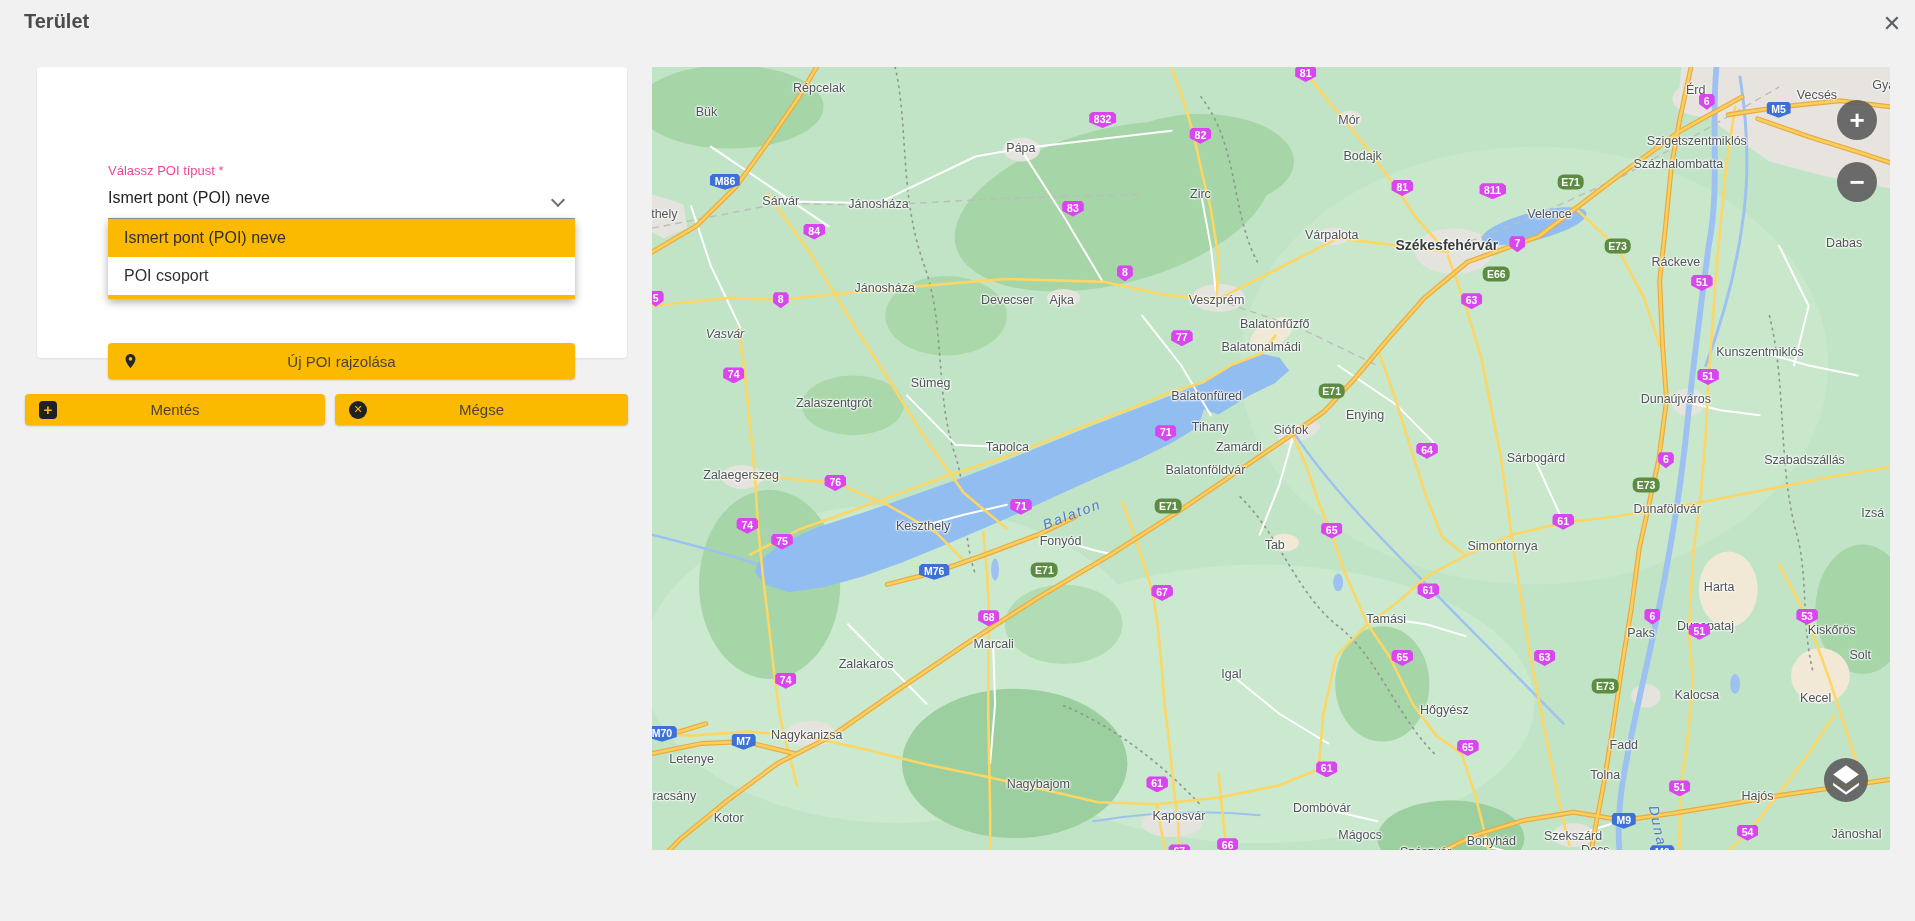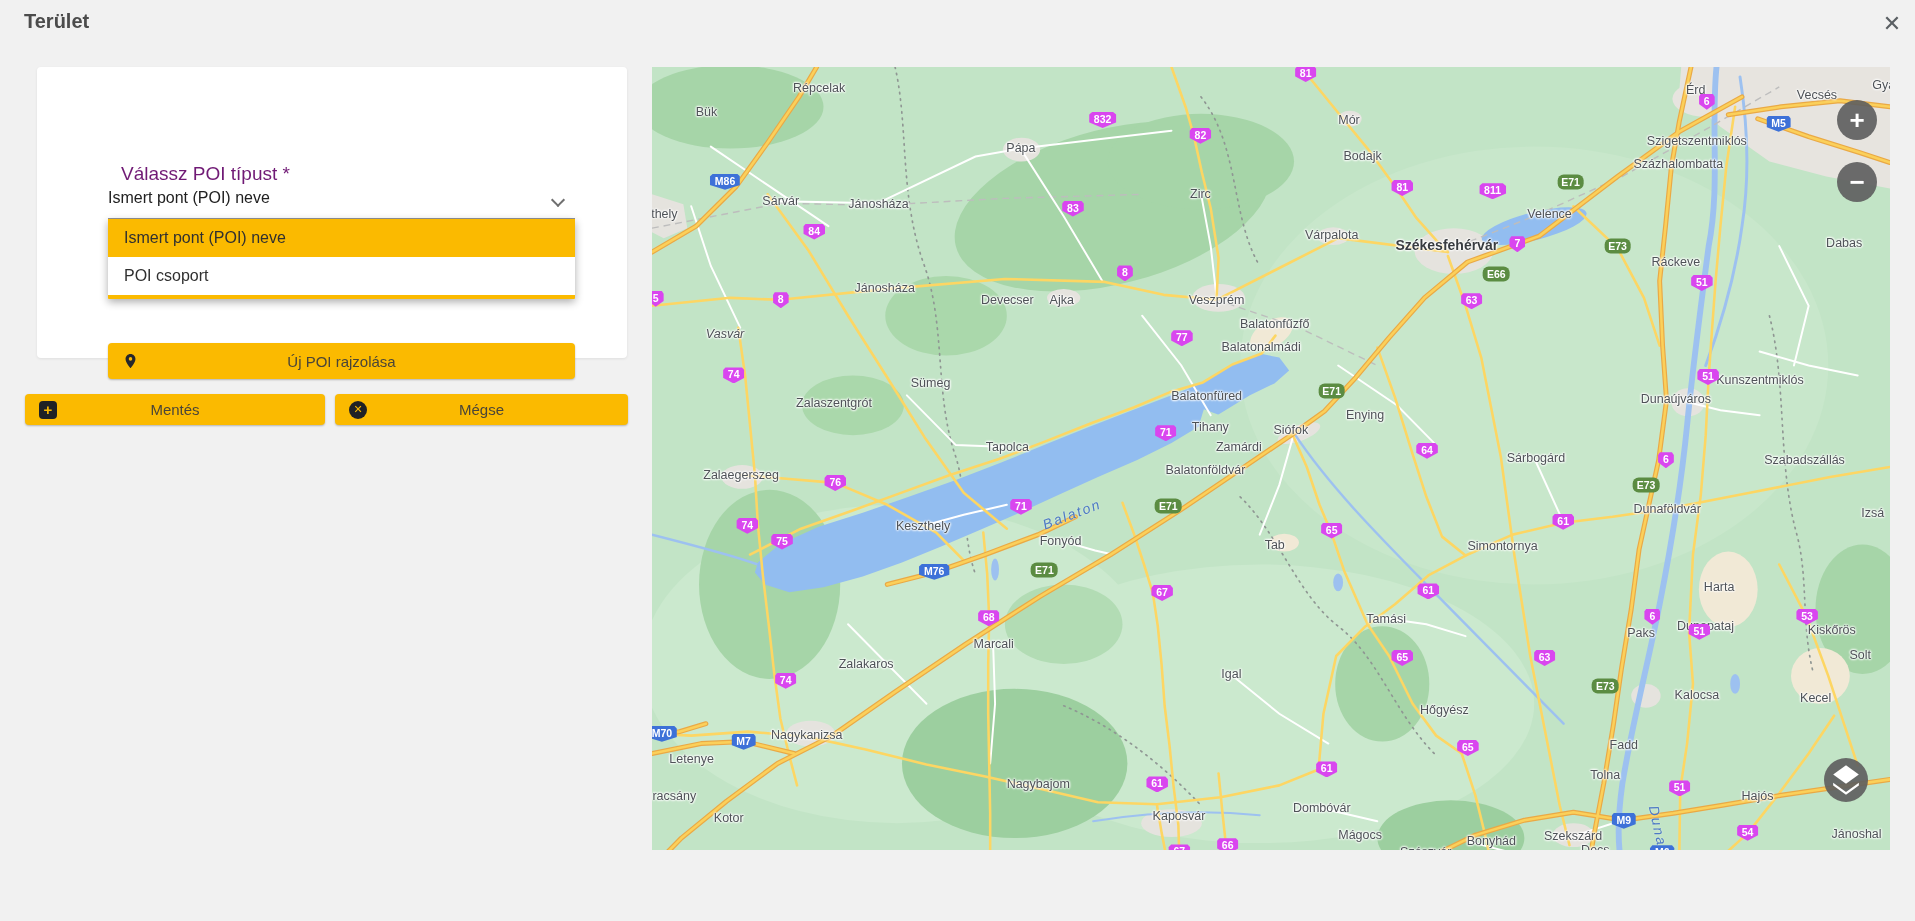--- a/index.html
+++ b/index.html
@@ -6,21 +6,21 @@
   #app{position:relative;width:1915px;height:850px;background:#f1f1f1;overflow:hidden;}
 
   
   .dlg-title{position:absolute;left:24px;top:10px;font-size:20px;font-weight:bold;color:#4c4c4c;}
   .close-x{position:absolute;left:1876px;top:8px;width:32px;height:32px;font-size:22px;color:#5a5f63;
            display:flex;align-items:center;justify-content:center;cursor:pointer;}
 
   
   .card{position:absolute;left:37px;top:67px;width:590px;height:291px;background:#ffffff;border-radius:4px;
         box-shadow:0 1px 3px rgba(0,0,0,.08);}
-  .fld-label{position:absolute;left:84px;top:96px;font-size:19px;color:#701a75;}
+  .fld-label{position:absolute;left:71px;top:96px;font-size:13px;color:#ec4899;}
   .fld-value{position:absolute;left:71px;top:122px;width:430px;font-size:16px;color:#212121;}
   .fld-line{position:absolute;left:71px;top:151px;width:467px;height:1px;background:#949494;}
   .chevron{position:absolute;left:514px;top:126px;width:14px;height:14px;}
   .chevron::before{content:"";position:absolute;left:2px;top:2px;width:8px;height:8px;
         border-right:2px solid #6f6f6f;border-bottom:2px solid #6f6f6f;transform:rotate(45deg);}
   .menu{position:absolute;left:71px;top:152px;width:467px;background:#fff;border-radius:1px;
         box-shadow:0 3px 8px rgba(0,0,0,.33);border-bottom:4px solid #FBBA00;}
   .menu .opt{height:38px;display:flex;align-items:center;padding:0 16px;font-size:16px;color:#303030;cursor:pointer;}
   .menu .opt.sel{background:#FBBA00;}
 
@@ -272,21 +272,21 @@
         <div class="lbl kc" style="left: 18.8%; top: 28%;">Jánosháza</div>
         <div class="lbl kc" style="left: 28.7%; top: 29.5%;">Devecser</div>
         <div class="lbl kc" style="left: 33.1%; top: 29.5%;">Ajka</div>
         <div class="lbl kc" style="left: 45.6%; top: 29.5%;">Veszprém</div>
         <div class="lbl kc" style="left: 50.3%; top: 32.5%;">Balatonfűzfő</div>
         <div class="lbl kc" style="left: 49.2%; top: 35.4%;">Balatonalmádi</div>
         <div class="lbl kc" style="left: 5.9%; top: 33.8%; font-style: italic;">Vasvár</div>
         <div class="lbl kc" style="left: 22.5%; top: 40%;">Sümeg</div>
         <div class="lbl kc" style="left: 44.8%; top: 41.6%;">Balatonfüred</div>
         <div class="lbl kc" style="left: 57.6%; top: 44%;">Enying</div>
-        <div class="lbl kc" style="left: 89.5%; top: 36%; margin-top: 28px;">Kunszentmiklós</div>
+        <div class="lbl kc" style="left: 89.5%; top: 36%;">Kunszentmiklós</div>
         <div class="lbl kc" style="left: 82.7%; top: 42%;">Dunaújváros</div>
         <div class="lbl kc" style="left: 14.7%; top: 42.5%;">Zalaszentgrót</div>
         <div class="lbl kc" style="left: 28.7%; top: 48%;">Tapolca</div>
         <div class="lbl kc" style="left: 45.1%; top: 45.5%;">Tihany</div>
         <div class="lbl kc" style="left: 51.6%; top: 45.9%;">Siófok</div>
         <div class="lbl kc" style="left: 47.4%; top: 48%;">Zamárdi</div>
         <div class="lbl kc" style="left: 71.4%; top: 49.4%;">Sárbogárd</div>
         <div class="lbl kc" style="left: 93.1%; top: 49.7%;">Szabadszállás</div>
         <div class="lbl kc" style="left: 44.7%; top: 50.9%;">Balatonföldvár</div>
         <div class="lbl kc" style="left: 82%; top: 55.9%;">Dunaföldvár</div>
@@ -367,21 +367,21 @@
         <div class="lbl kg" style="left: 46.5%; top: 98.5%;">66</div>
         <div class="lbl kg" style="left: 42.6%; top: 99.3%;">67</div>
         <div class="lbl ke" style="left: 74.2%; top: 14.6%;">E71</div>
         <div class="lbl ke" style="left: 78%; top: 22.6%;">E73</div>
         <div class="lbl ke" style="left: 68.2%; top: 26.2%;">E66</div>
         <div class="lbl ke" style="left: 54.9%; top: 40.9%;">E71</div>
         <div class="lbl ke" style="left: 80.3%; top: 52.8%;">E73</div>
         <div class="lbl ke" style="left: 41.7%; top: 55.5%;">E71</div>
         <div class="lbl ke" style="left: 31.7%; top: 63.6%;">E71</div>
         <div class="lbl ke" style="left: 77%; top: 78.2%;">E73</div>
-        <div class="lbl km" style="left: 91%; top: 5.4%; margin-top: 14px;">M5</div>
+        <div class="lbl km" style="left: 91%; top: 5.4%;">M5</div>
         <div class="lbl km" style="left: 5.9%; top: 14.5%;">M86</div>
         <div class="lbl km" style="left: 22.8%; top: 63.8%;">M76</div>
         <div class="lbl km" style="left: 78.5%; top: 95.3%;">M9</div>
         <div class="lbl km" style="left: 7.4%; top: 85.3%;">M7</div>
         <div class="lbl km" style="left: 0.8%; top: 84.3%;">M70</div>
         <div class="lbl km" style="left: 81.6%; top: 99.4%;">M6</div>
         <div class="lbl kw" style="left: 33.9%; top: 56.5%; transform: translate(-50%, -50%) rotate(-21deg);">Balaton</div>
         <div class="lbl kw" style="left: 81.3%; top: 96%; transform: translate(-50%, -50%) rotate(78deg);">Duna</div>
       </div>
 

